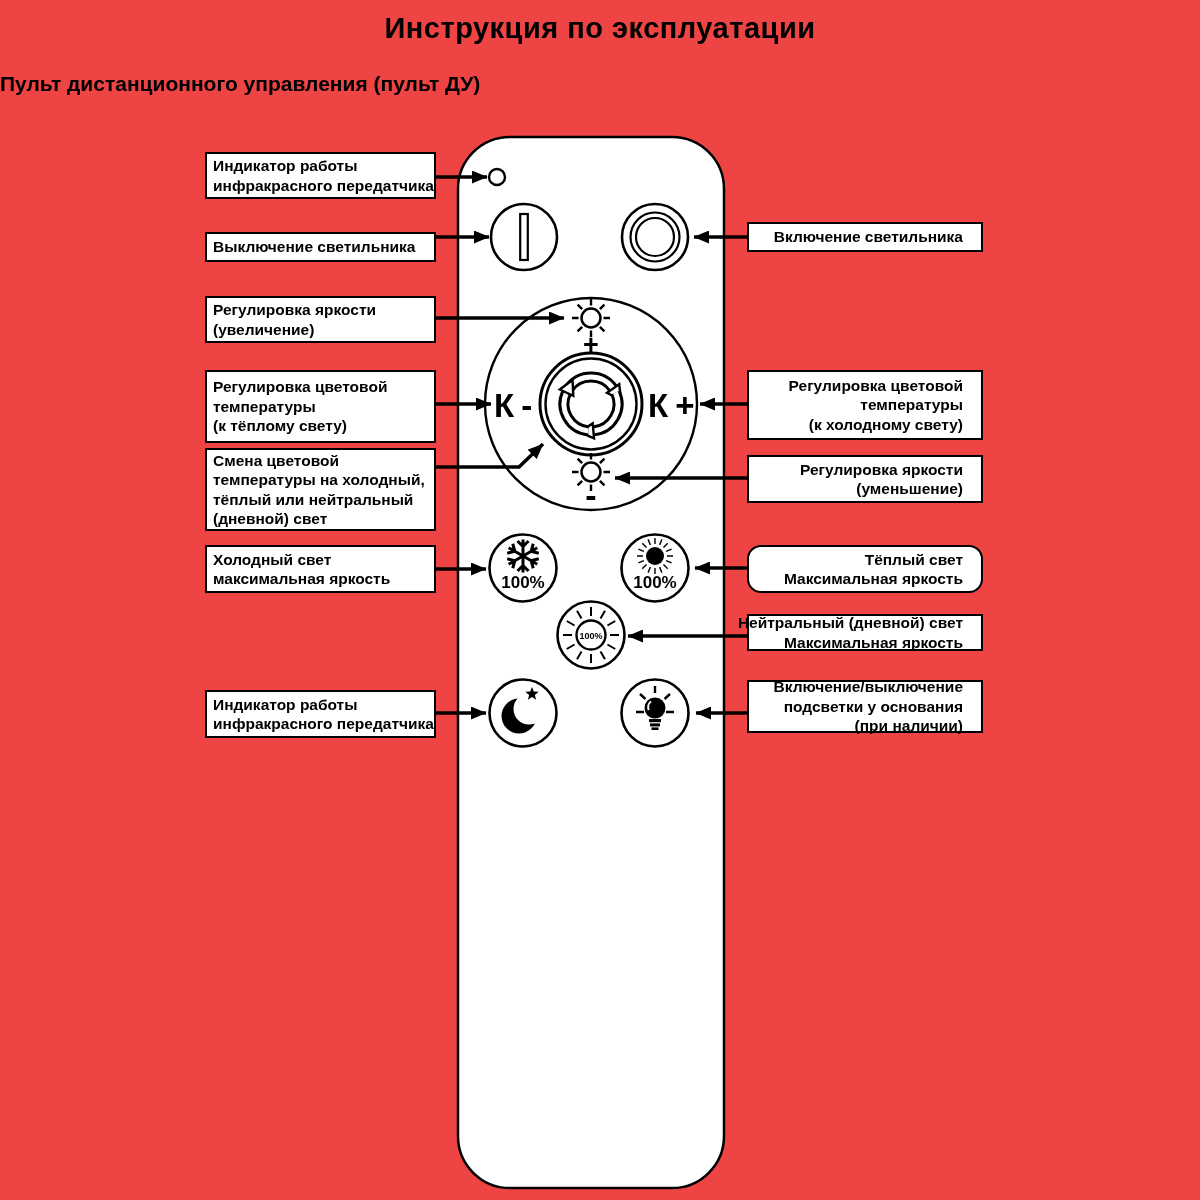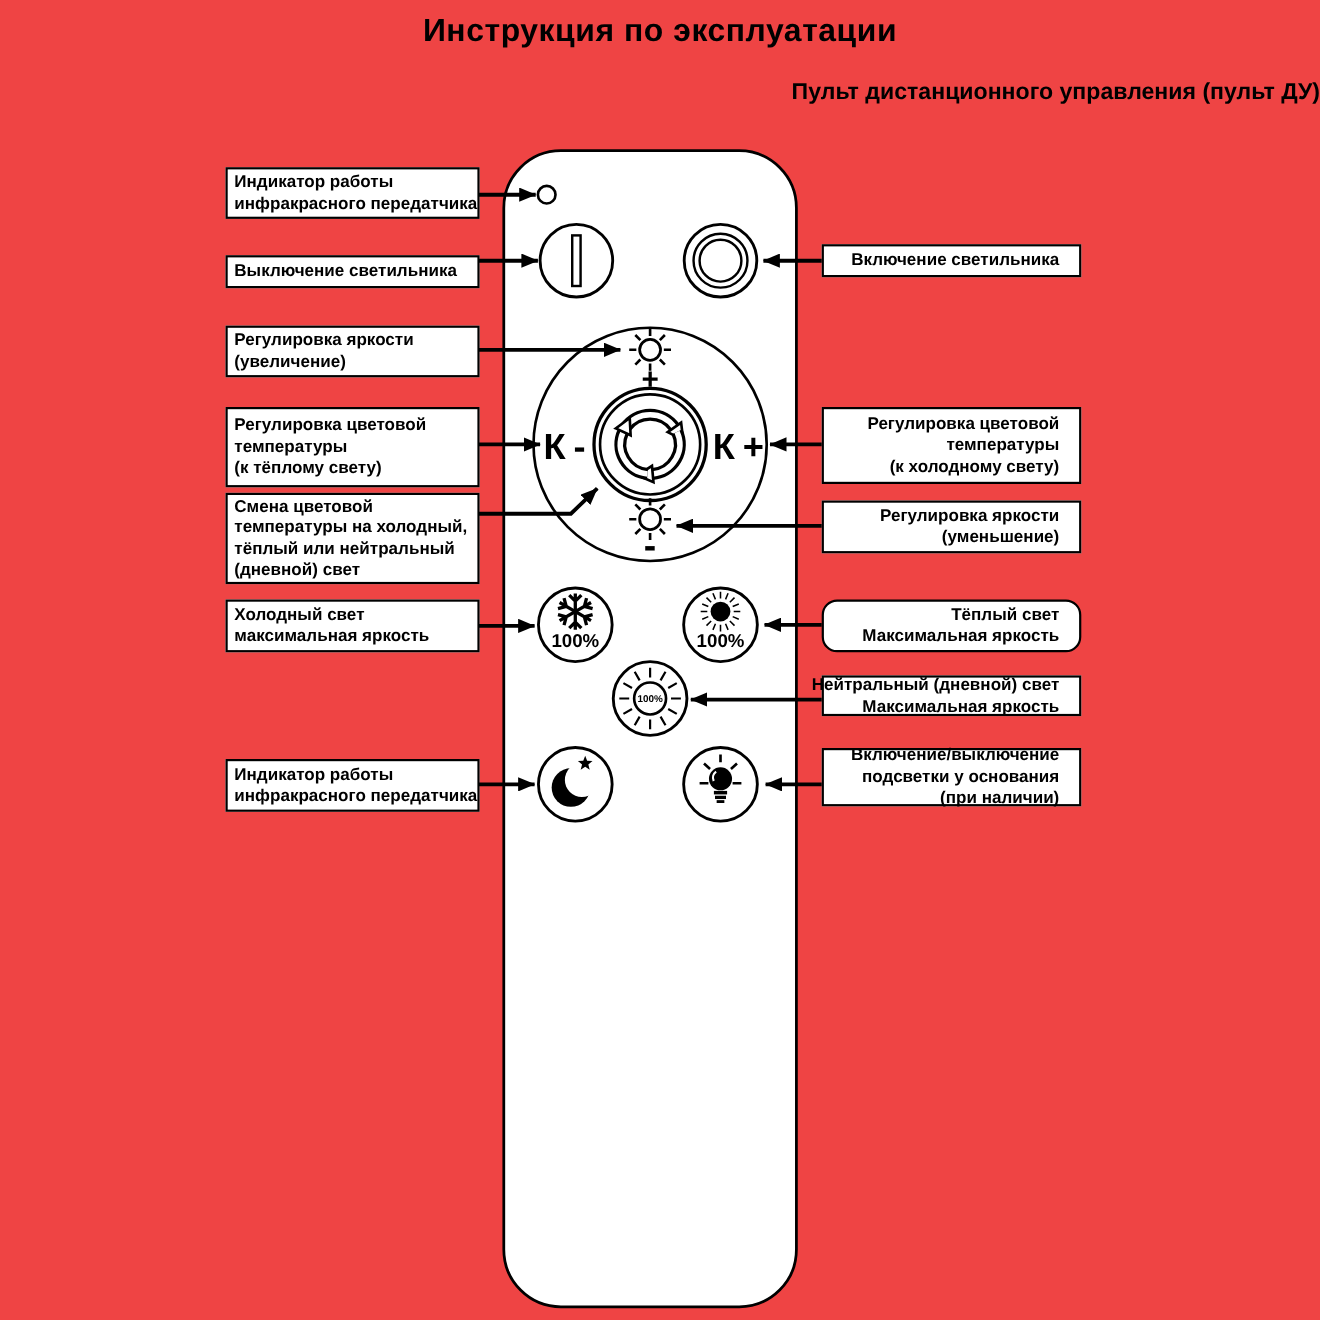--- a/index.html
+++ b/index.html
@@ -1,20 +1,20 @@
 <!DOCTYPE html>
 <html><head>
 <meta charset="utf-8">
 <style>
   html,body{margin:0;padding:0;background:#fff;}
   #page{position:relative;width:1200px;height:1200px;background:#ef4444;
         font-family:"Liberation Sans",sans-serif;color:#000;overflow:hidden;}
   .title{position:absolute;left:0;top:12px;width:100%;text-align:center;
          font-size:29px;font-weight:bold;letter-spacing:.5px;}
-  .subtitle{position:absolute;left:0;top:72px;width:100%;text-align:right;
+  .subtitle{position:absolute;left:0;top:72px;width:100%;text-align:left;
             font-size:21px;font-weight:bold;}
   .lbox{position:absolute;box-sizing:border-box;border:2.5px solid #000;
         background:#fff;font-size:15.5px;font-weight:bold;line-height:19.5px;
         display:flex;align-items:center;white-space:pre;}
   .lbox.left{left:205px;width:231px;justify-content:flex-start;padding-left:6px;text-align:left;}
   .lbox.right{left:747px;width:236px;justify-content:flex-end;padding-right:18px;text-align:right;}
   svg{position:absolute;left:0;top:0;}
   svg text{font-family:"Liberation Sans",sans-serif;font-weight:bold;fill:#000;}
 </style>
 </head>

